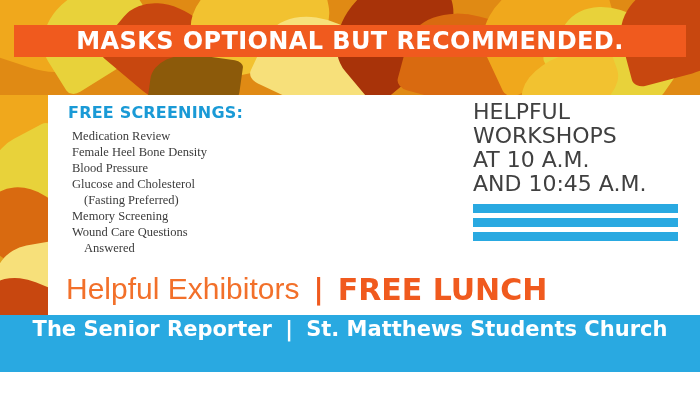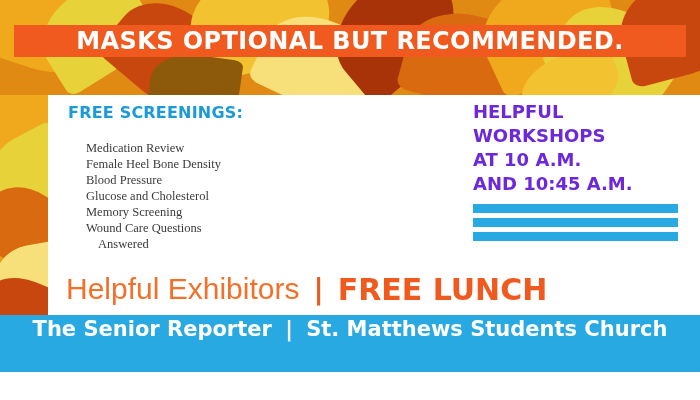--- a/index.html
+++ b/index.html
@@ -108,44 +108,44 @@
   .head-blue {
     color: #1a9ad6;
     font-size: 16px;
     font-weight: bold;
     font-family: "DejaVu Sans", sans-serif;
     letter-spacing: 0.2px;
     margin-bottom: 6px;
   }
   .list {
     list-style: none;
-    margin: 18px;
+    margin: 4px;
     padding: 0;
   }
   .list li {
     color: #3b3b3b;
     font-size: 12.5px;
     line-height: 16px;
     font-family: "Liberation Serif", serif;
     white-space: nowrap;
   }
   .list li.indent {
     padding-left: 12px;
   }
   .flu-body {
     color: #3b3b3b;
     font-size: 12.5px;
     line-height: 16.5px;
     font-style: italic;
     font-family: "Liberation Serif", serif;
   }
   .workshops-title {
-    color: #6d28d9;
-    font-size: 18px;
-    font-weight: bold;
+    color: #404040;
+    font-size: 22px;
+    font-weight: normal;
     line-height: 24px;
     font-family: "DejaVu Sans", sans-serif;
   }
   .blue-bars {
     margin-top: 8px;
     width: 205px;
   }
   .blue-bars .bar {
     height: 9px;
     background: #29a9e1;
@@ -250,20 +250,21 @@
 
   <div class="content">
 
     <div class="col-screenings">
       <div class="head-blue">FREE SCREENINGS:</div>
       <ul class="list">
         <li>Medication Review</li>
         <li>Female Heel Bone Density</li>
         <li>Blood Pressure</li>
         <li>Glucose and Cholesterol</li>
+        <li class="indent">(Fasting Preferred)</li>
         <li>Memory Screening</li>
         <li>Wound Care Questions</li>
         <li class="indent">Answered</li>
       </ul>
     </div>
 
 
     <div class="col-workshops">
       <div class="workshops-title">HELPFUL</div>
       <div class="workshops-title">WORKSHOPS</div>

